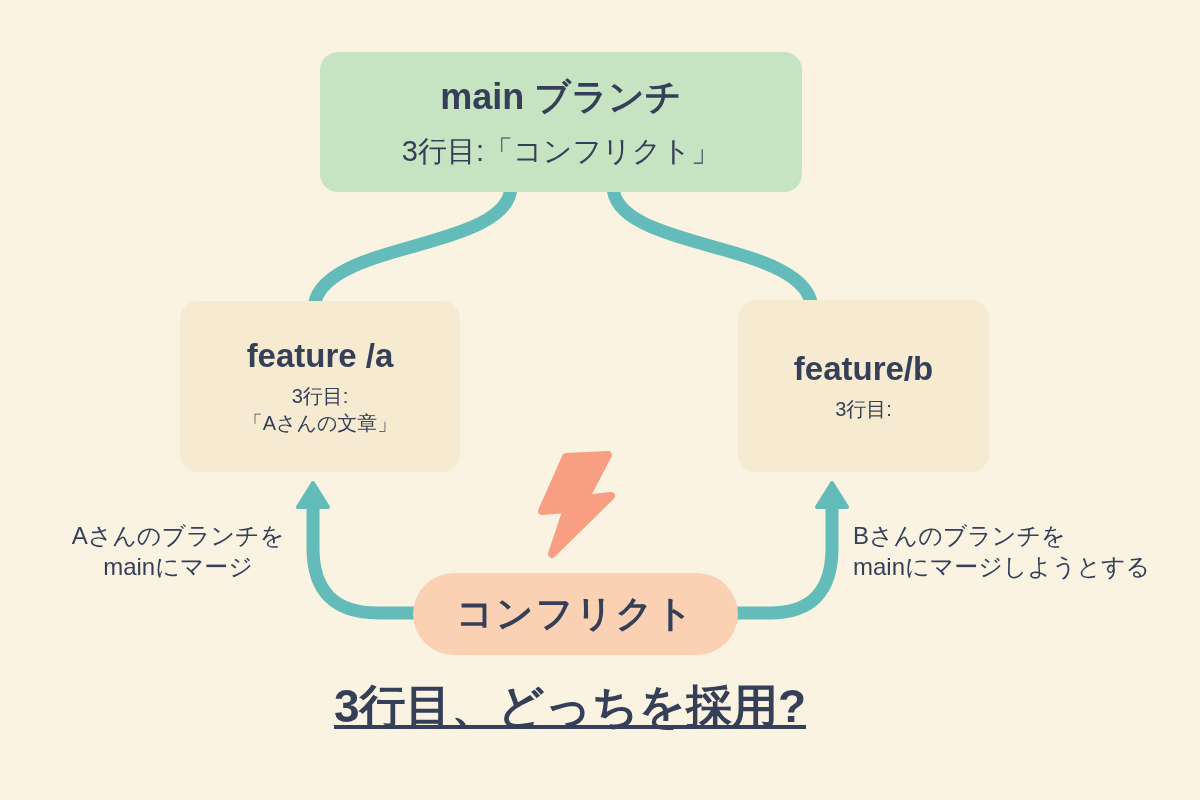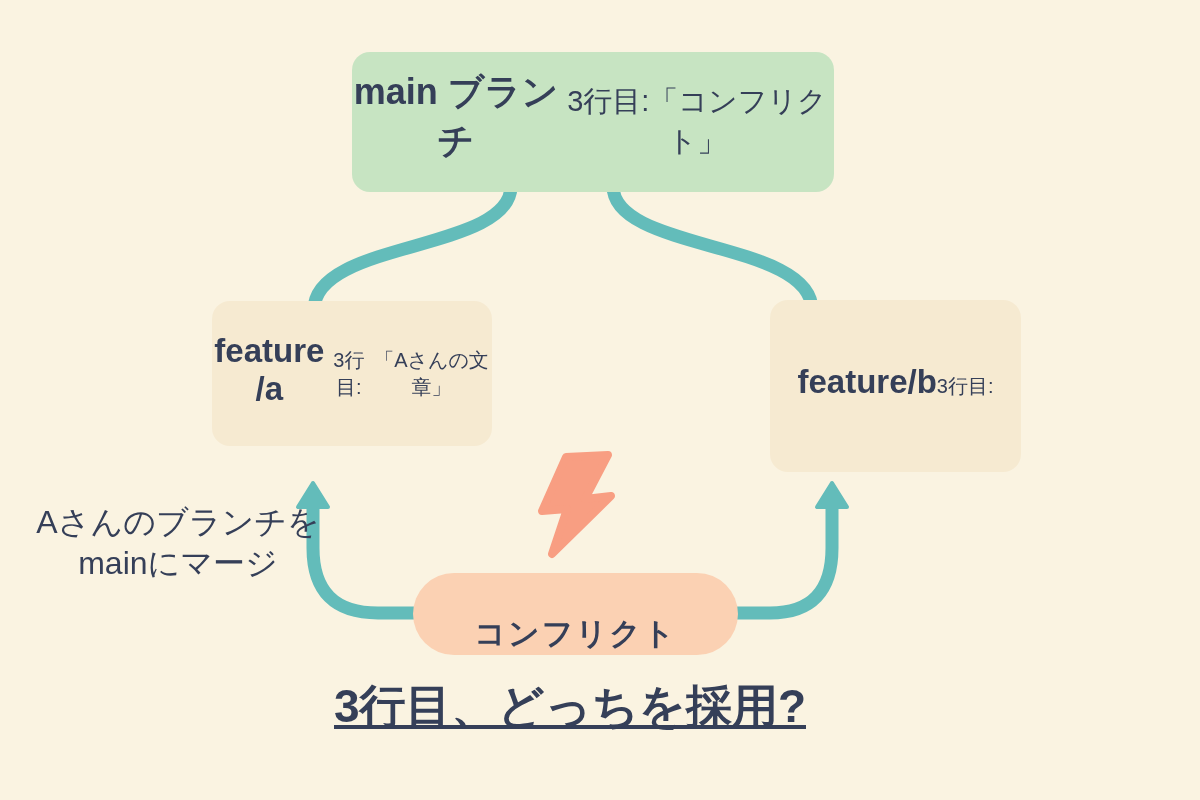--- a/index.html
+++ b/index.html
@@ -35,60 +35,60 @@
     stroke-width: 13;
     stroke-linecap: round;
   }
   .arrowhead { fill: var(--teal); stroke: var(--teal); stroke-width: 4; stroke-linejoin: round; }
   .bolt { fill: var(--bolt); stroke: var(--bolt); stroke-width: 8; stroke-linejoin: round; }
 
   .box {
     position: absolute;
     border-radius: 18px;
     display: flex;
-    flex-direction: row;
+    flex-direction: column;
     align-items: center;
     justify-content: center;
     text-align: center;
-    margin-left: 32px;
   }
   .box-main {
     left: 320px; top: 52px;
     width: 482px; height: 140px;
     background: var(--green_box);
   }
   .box-main .box-title { font-size: 36px; font-weight: 700; margin-bottom: 10px; }
   .box-main .box-line  { font-size: 29px; }
 
   .box-feature {
     background: var(--cream_box);
   }
-  .box-feature-a { left: 180px; top: 301px; width: 280px; height: 145px; }
+  .box-feature-a { left: 180px; top: 301px; width: 280px; height: 171px; }
   .box-feature-b { left: 738px; top: 300px; width: 251px; height: 172px; }
   .box-feature .box-title { font-size: 33px; font-weight: 700; margin-bottom: 8px; }
   .box-feature .box-line  { font-size: 20px; line-height: 1.32; }
 
   .merge-label {
     position: absolute;
-    font-size: 32px;
+    font-size: 24px;
     line-height: 1.29;
+    margin-top: 19px;
   }
   .merge-label-a { left: 36px; top: 502px; width: 284px; text-align: center; }
   .merge-label-b { left: 853px; top: 502px; width: 347px; text-align: left; }
 
   .conflict-badge {
     position: absolute;
     left: 413px; top: 573px;
     width: 325px; height: 82px;
     background: var(--pill);
     border-radius: 41px;
     display: flex;
-    align-items: flex-end;
+    align-items: center;
     justify-content: center;
-    font-size: 31px;
+    font-size: 37px;
     font-weight: 700;
     letter-spacing: 2px;
   }
   .question {
     position: absolute;
     left: 280px; top: 676px;
     width: 580px;
     text-align: center;
     font-size: 46px;
     font-weight: 700;
@@ -127,20 +127,24 @@
   <div class="box box-feature box-feature-b">
     <div class="box-title">feature/b</div>
     <div class="box-line">3行目:</div>
   </div>
 
   <div class="merge-label merge-label-a">
     <div>Aさんのブランチを</div>
     <div>mainにマージ</div>
   </div>
 
+  <div class="merge-label merge-label-b">
+    <div>Bさんのブランチを</div>
+    <div>mainにマージしようとする</div>
+  </div>
 
   <div class="conflict-badge">
     <span>コンフリクト</span>
   </div>
 
   <div class="question">3行目、どっちを採用?</div>
 
 </div>
 
 </body></html>

